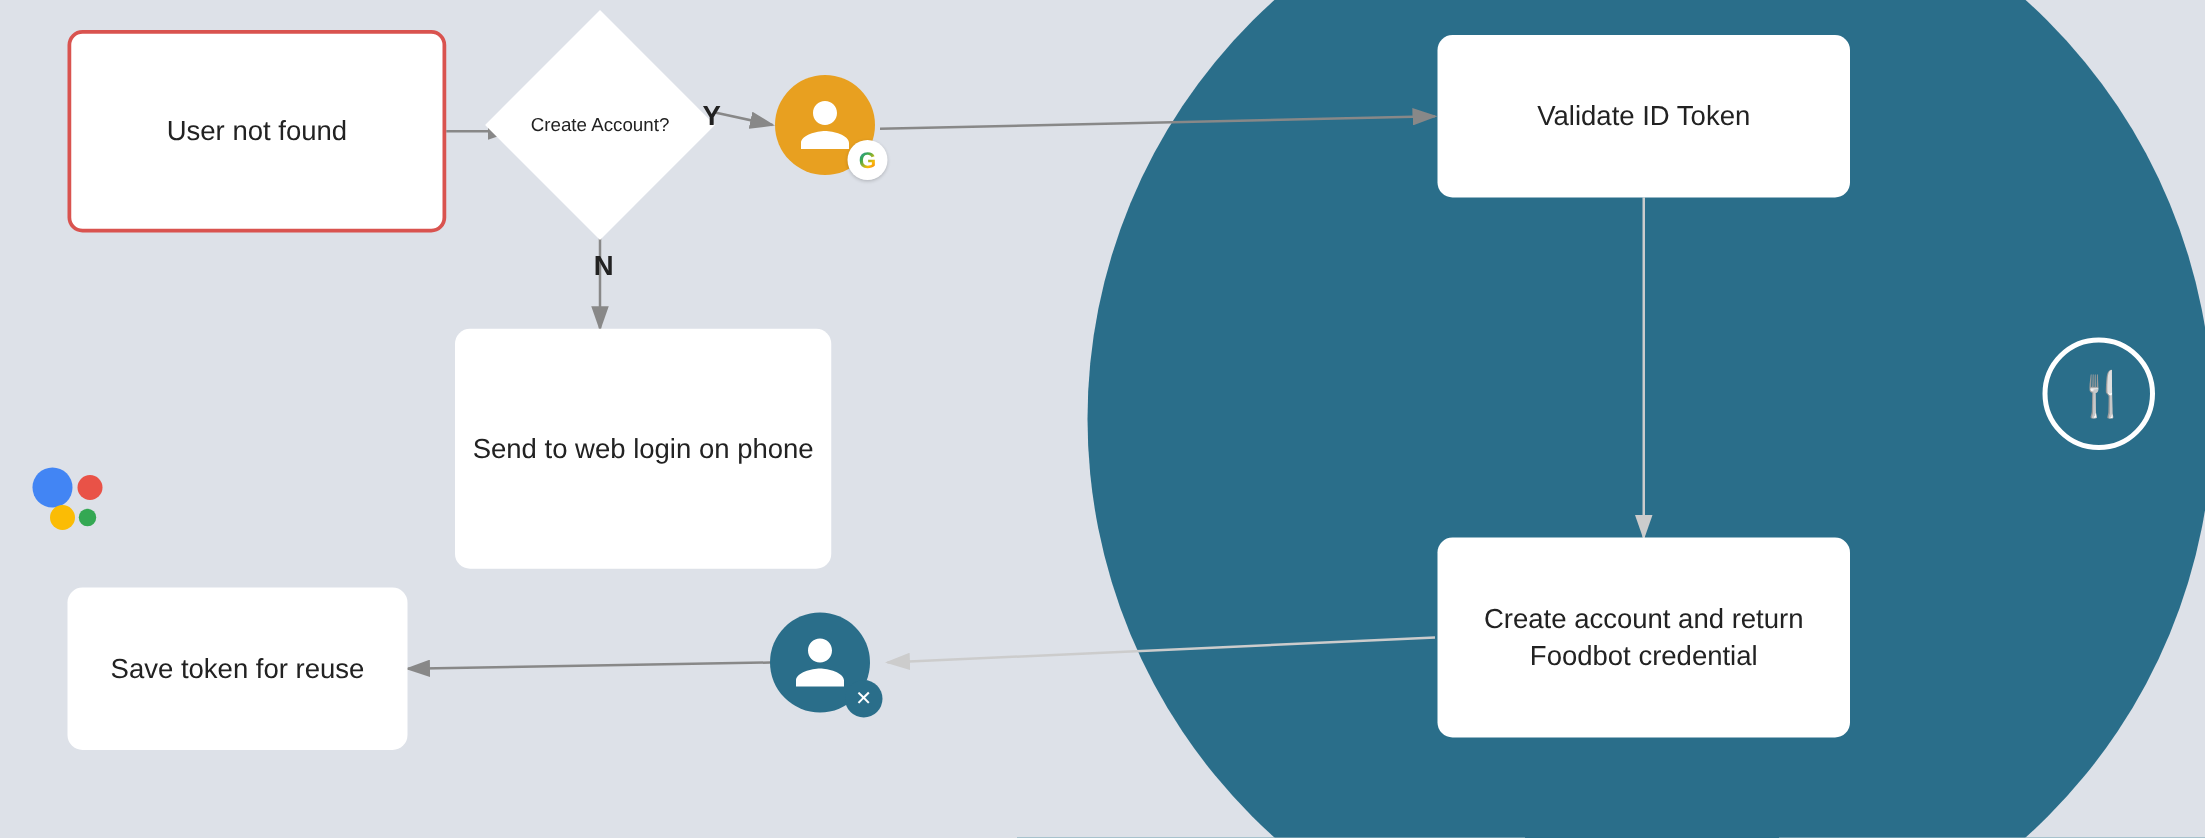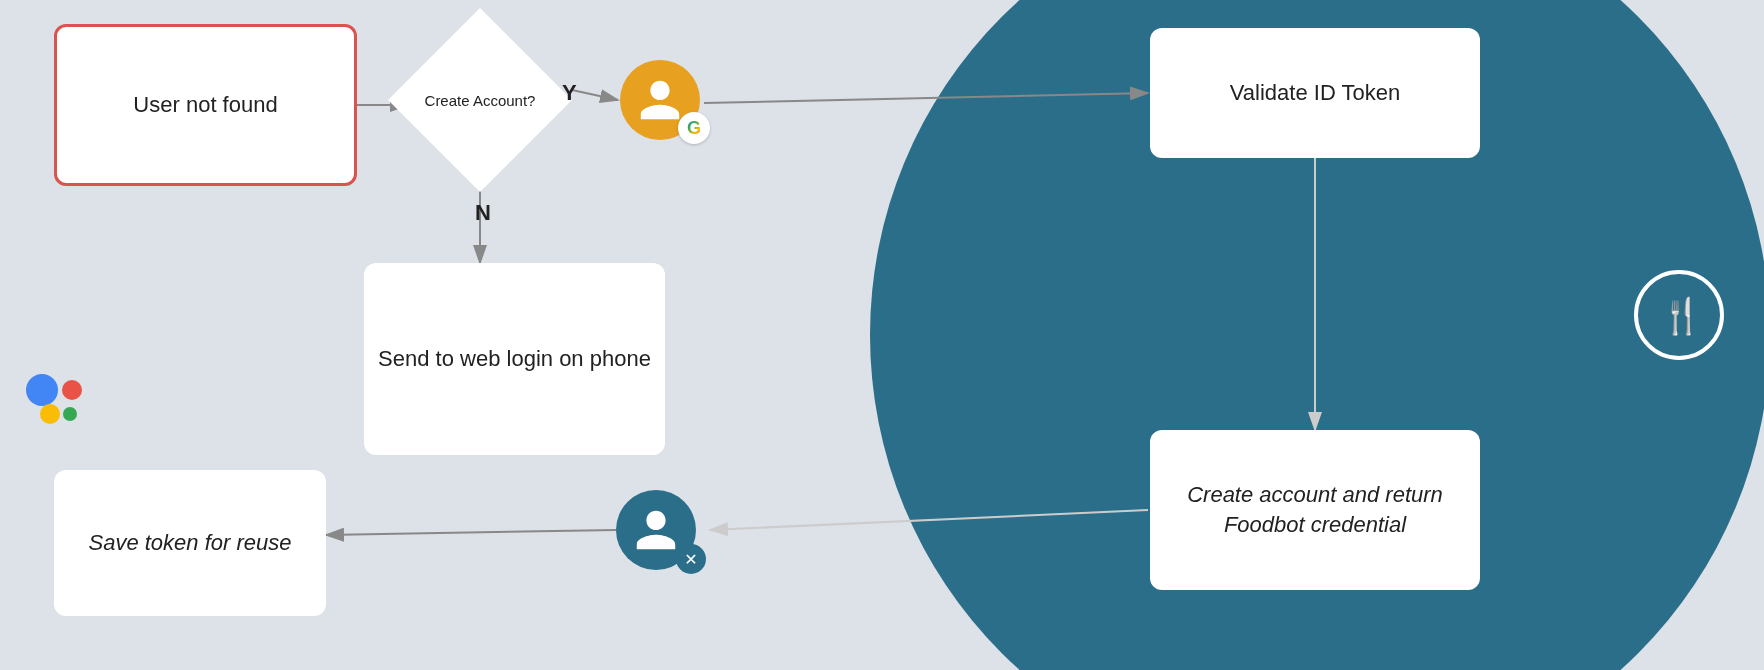--- a/index.html
+++ b/index.html
@@ -57,38 +57,36 @@
       left: 364px;
       top: 263px;
       width: 301px;
       height: 192px;
     }
 
     .node-save-token {
       left: 54px;
       top: 470px;
       width: 272px;
-      height: 146px;
-      font-style: italic;
+      height: 130px;
     }
 
     .node-validate {
       left: 1150px;
       top: 28px;
       width: 330px;
       height: 130px;
       background: white;
     }
 
     .node-create-account {
       left: 1150px;
       top: 430px;
       width: 330px;
       height: 160px;
-      font-style: italic;
     }
 
     
     .diamond-container {
       position: absolute;
       left: 400px;
       top: 20px;
       width: 160px;
       height: 160px;
     }

